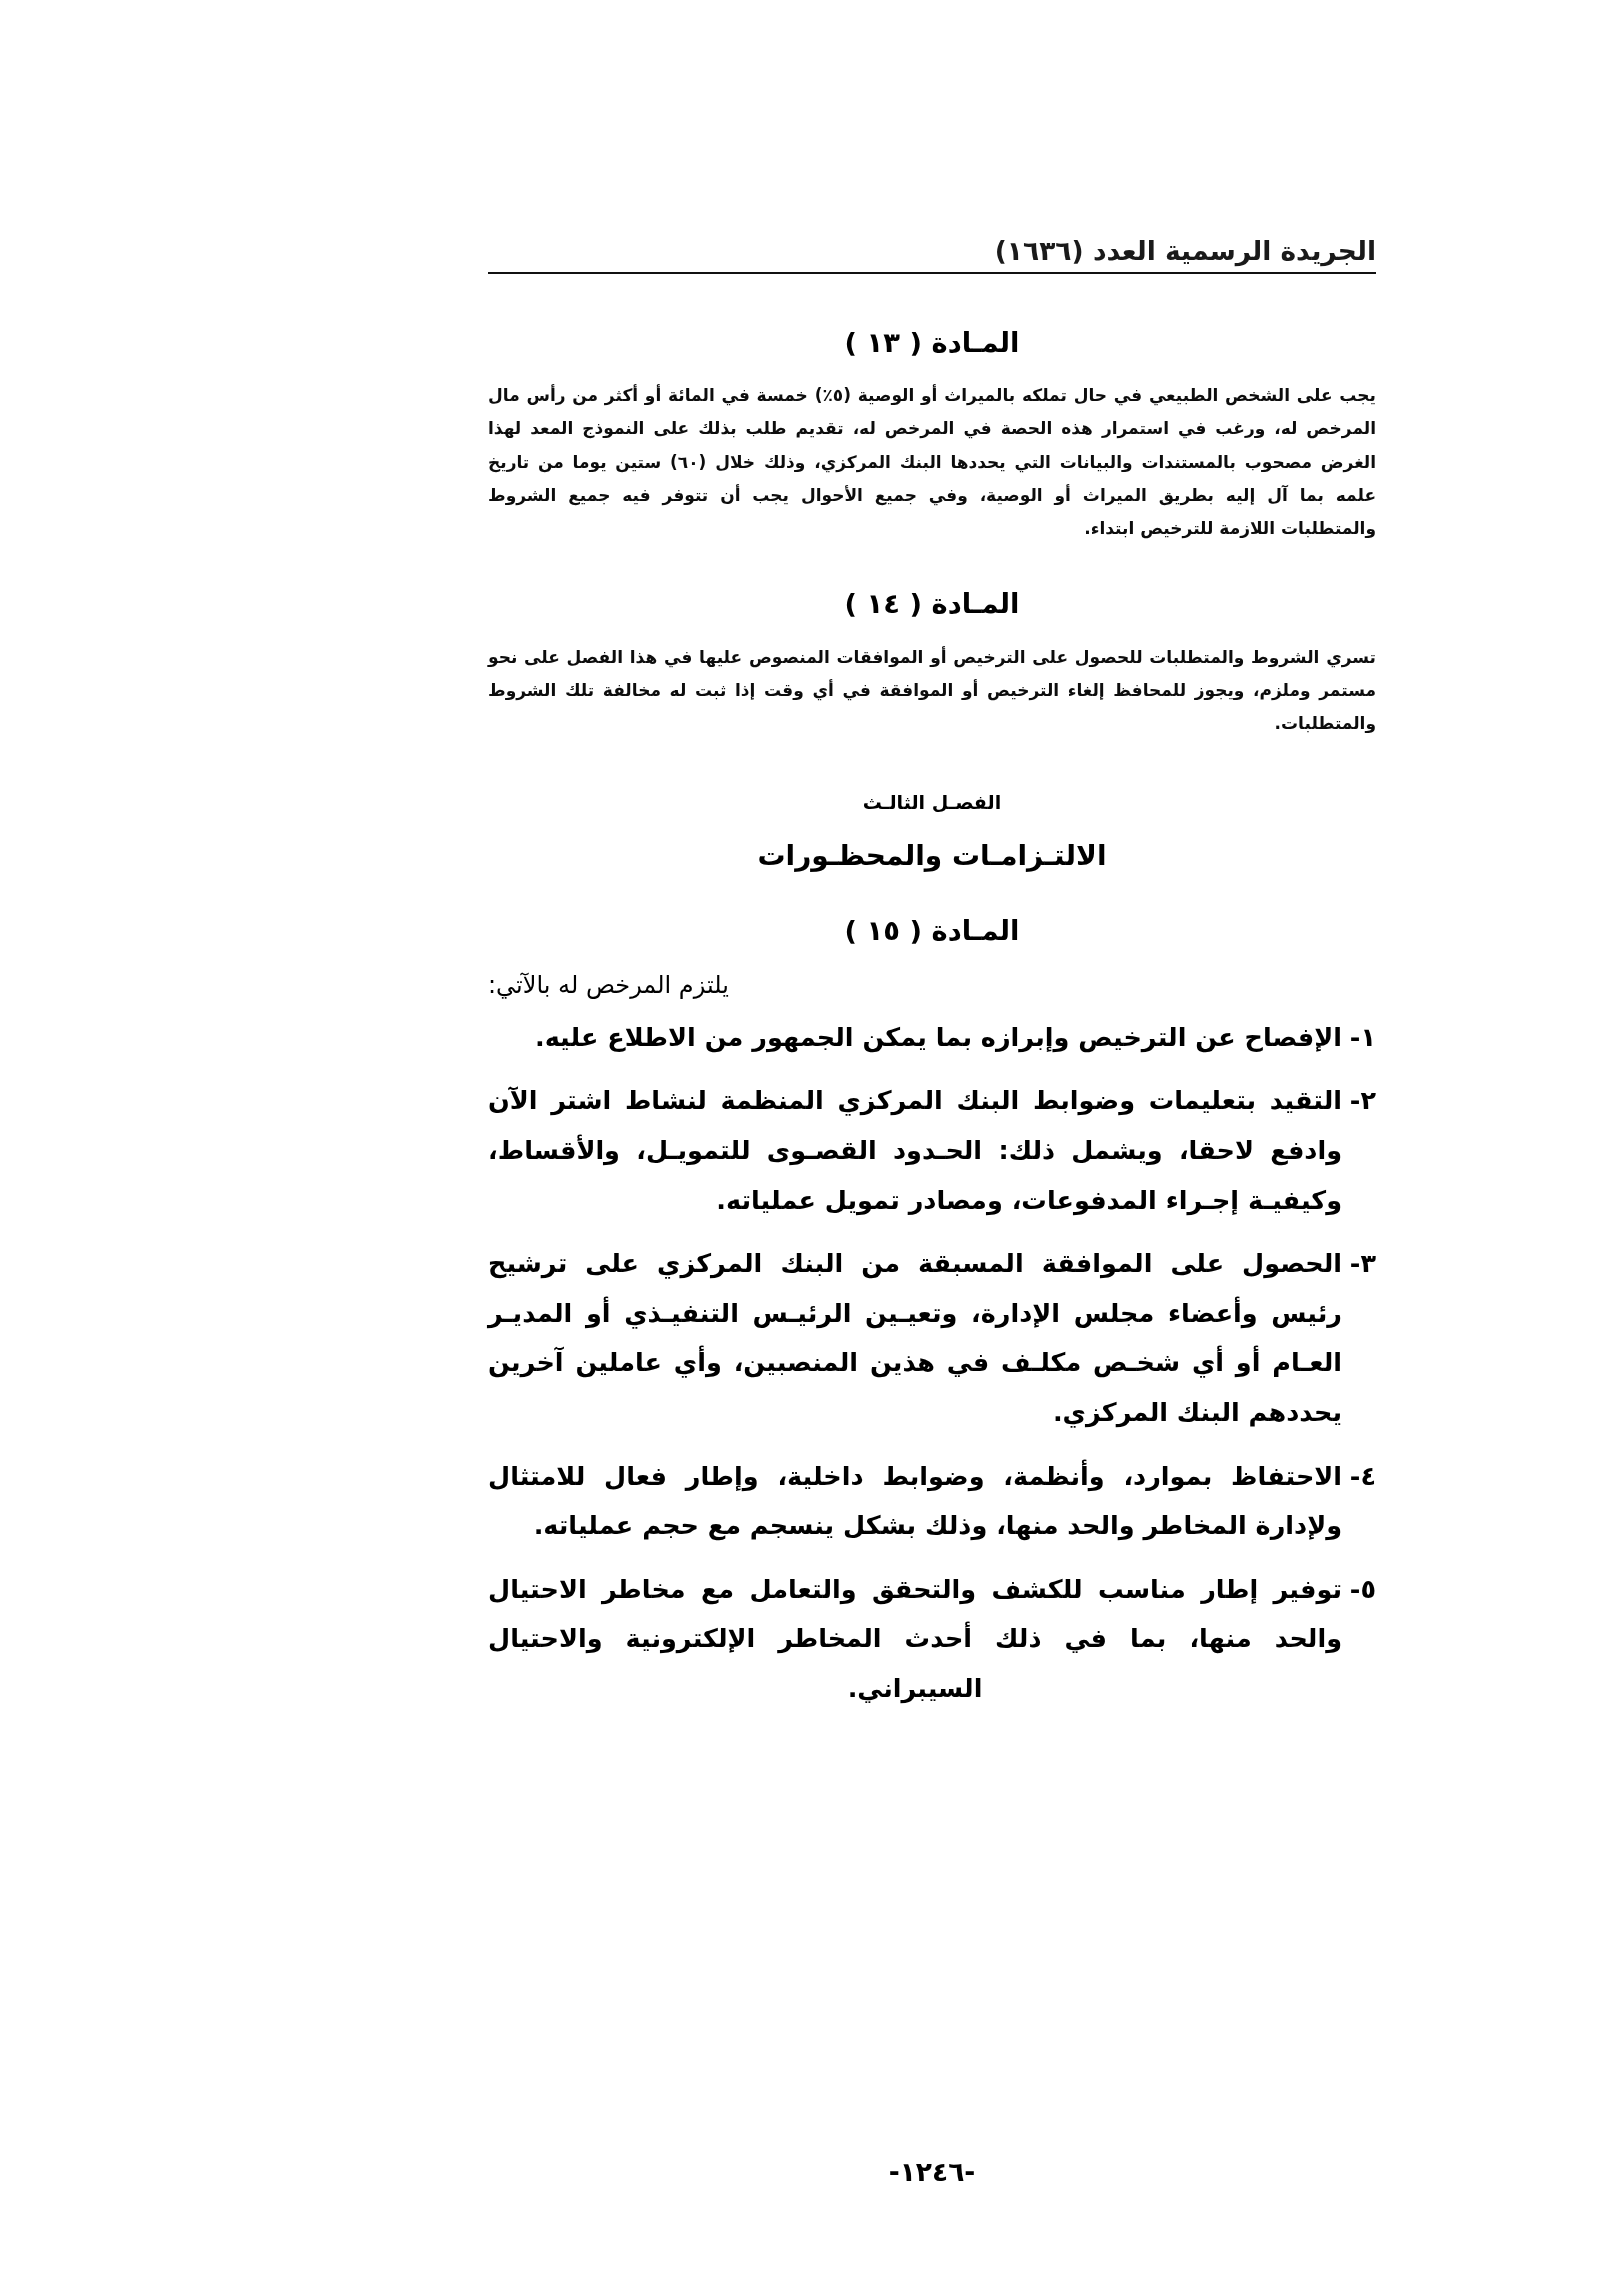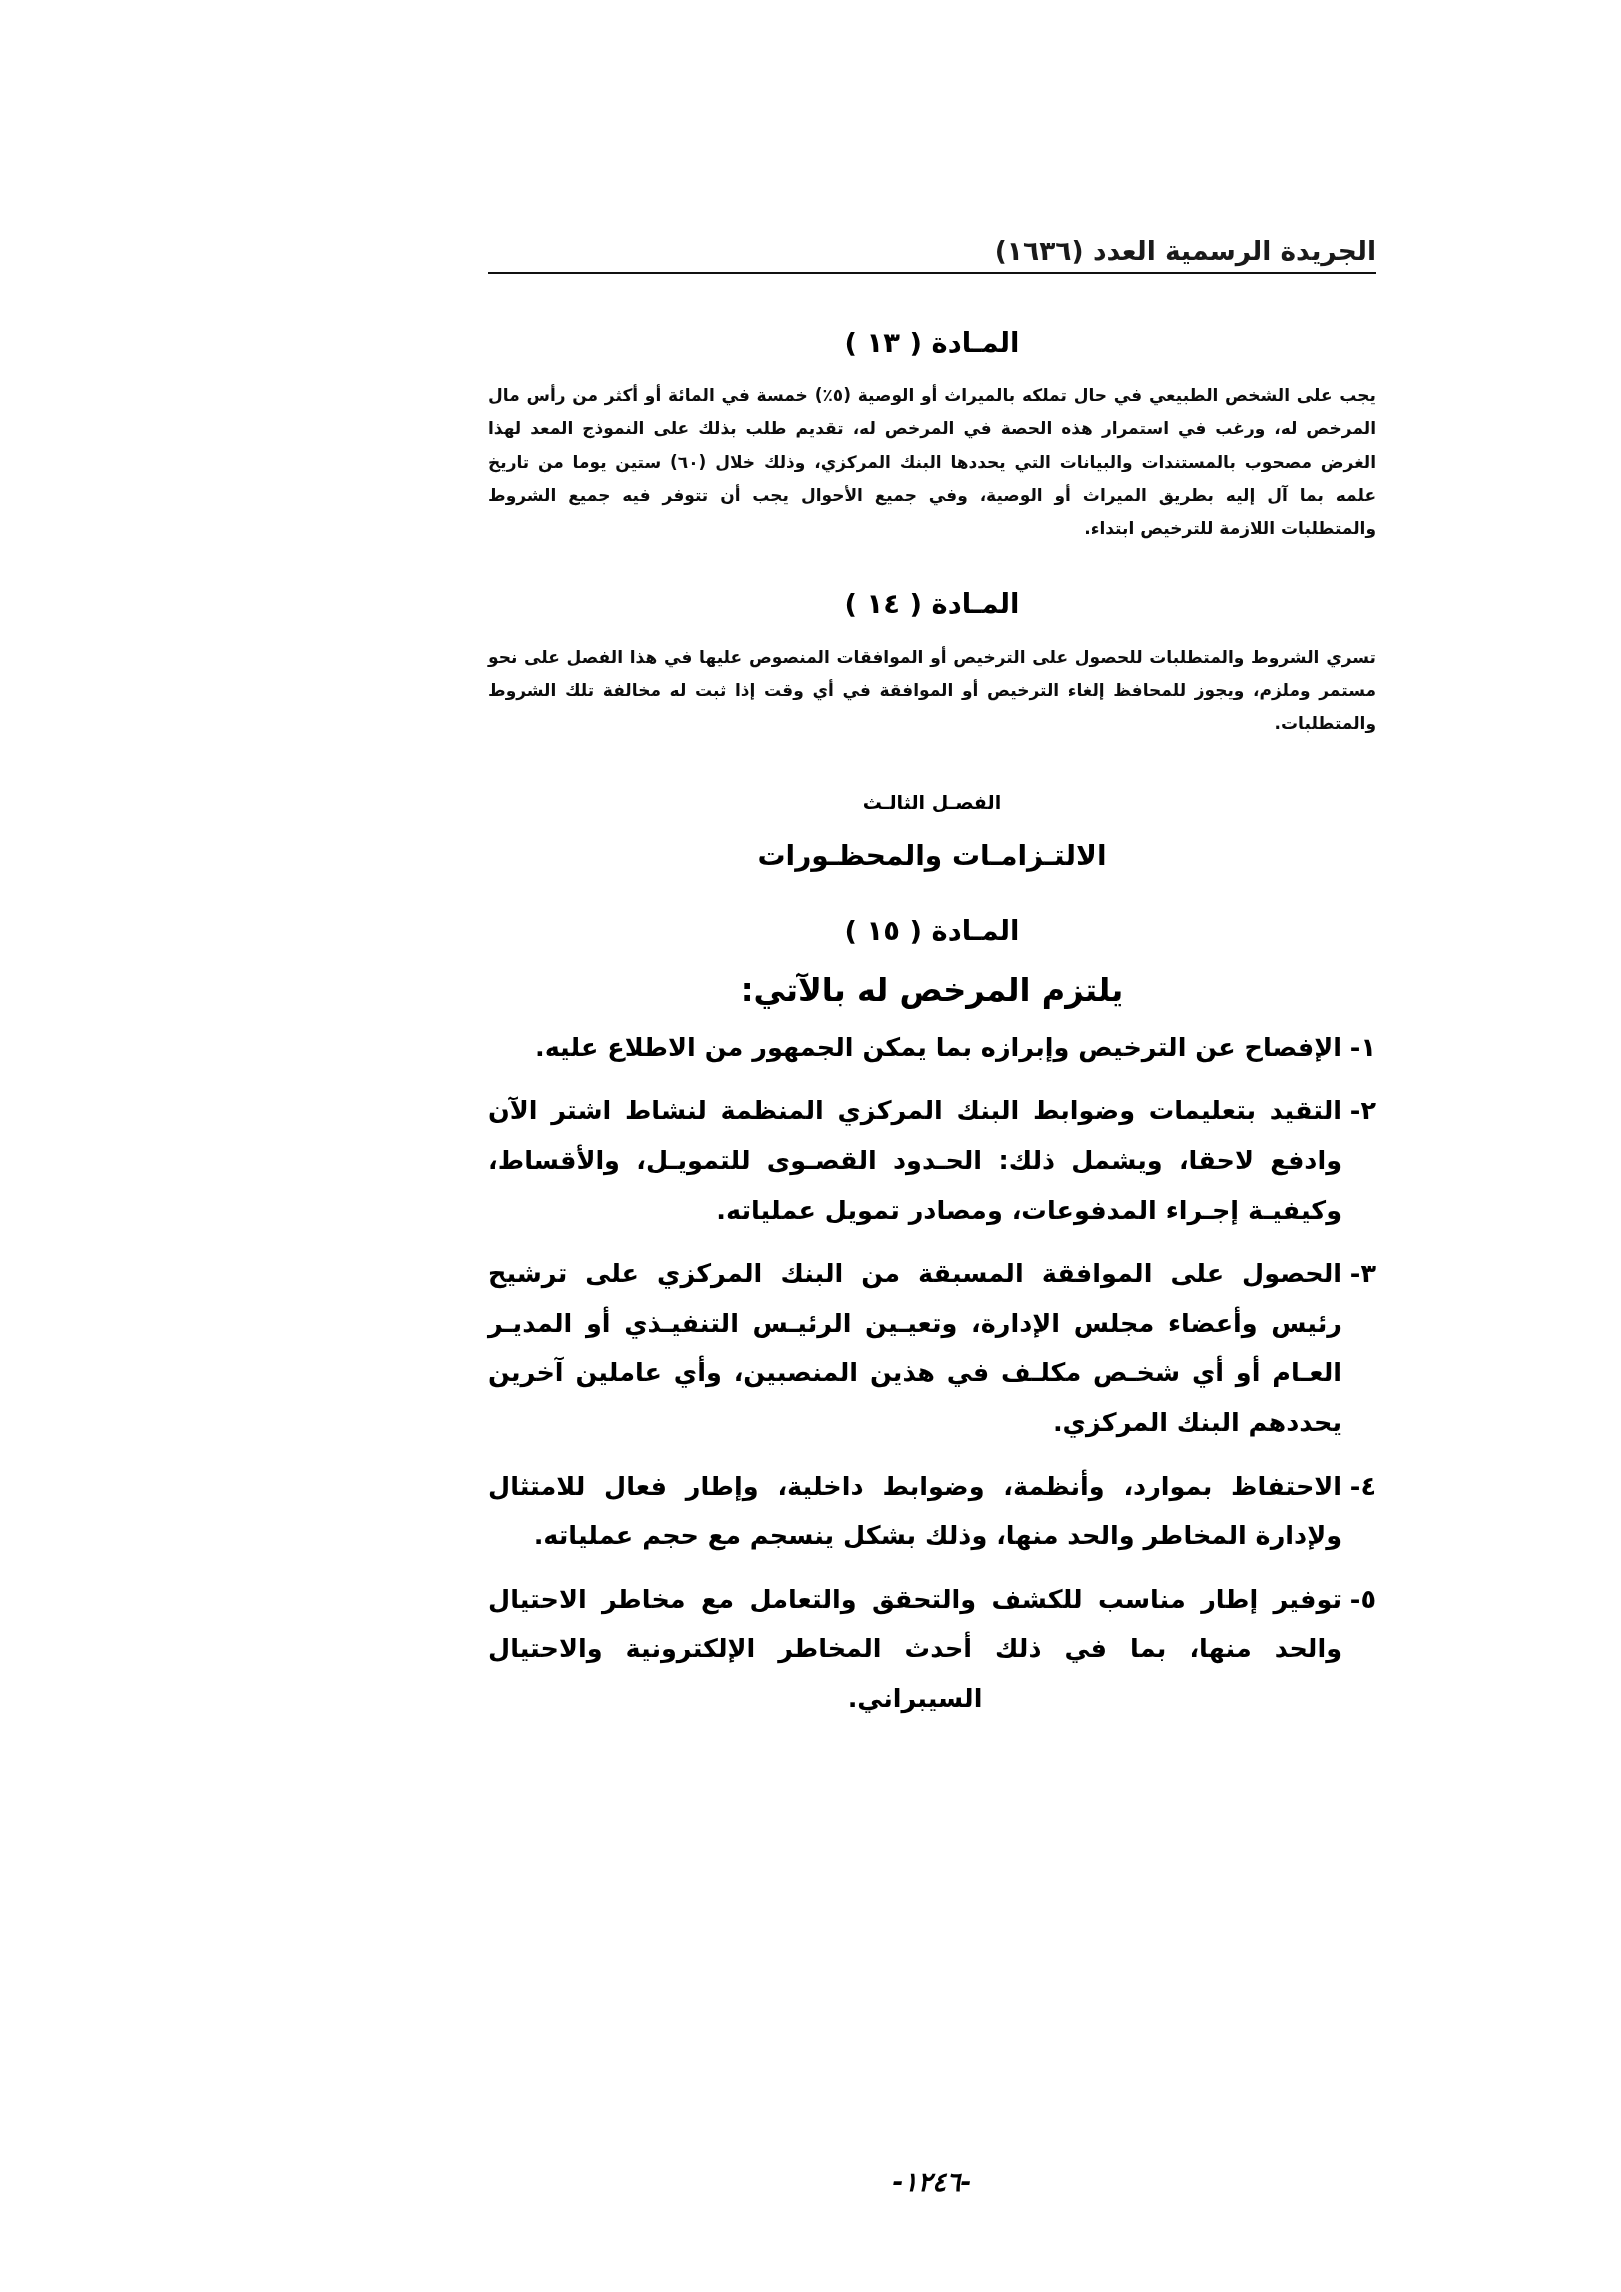--- a/index.html
+++ b/index.html
@@ -65,23 +65,23 @@
     letter-spacing: 1px;
   }
   .chapter-sub {
     text-align: center;
     font-size: 28px;
     font-weight: 700;
     margin: 25.5px 0 0 0;
     letter-spacing: 1px;
   }
   .intro {
-    font-size: 32px;
-    font-weight: 700;
-    text-align: center;
+    font-size: 24px;
+    font-weight: 400;
+    text-align: left;
     margin: 25.5px 0 13.7px 0;
   }
   .list {
     margin: 0;
     padding: 0;
     list-style: none;
   }
   .list li {
     display: flex;
     flex-direction: row;
@@ -100,26 +100,25 @@
     text-align: justify;
     text-align-last: right;
   }
   .li-text.last-center {
     text-align-last: center;
   }
   .footer {
     position: absolute;
     left: 0;
     right: 0;
-    bottom: 96px;
+    bottom: 106px;
     text-align: center;
     font-size: 26.5px;
     font-weight: 700;
     letter-spacing: 1px;
-    font-style: italic;
   }
 </style>
 </head>
 <body>
 
 <div class="page">
 
   <div class="content">
 
     <div class="header">

